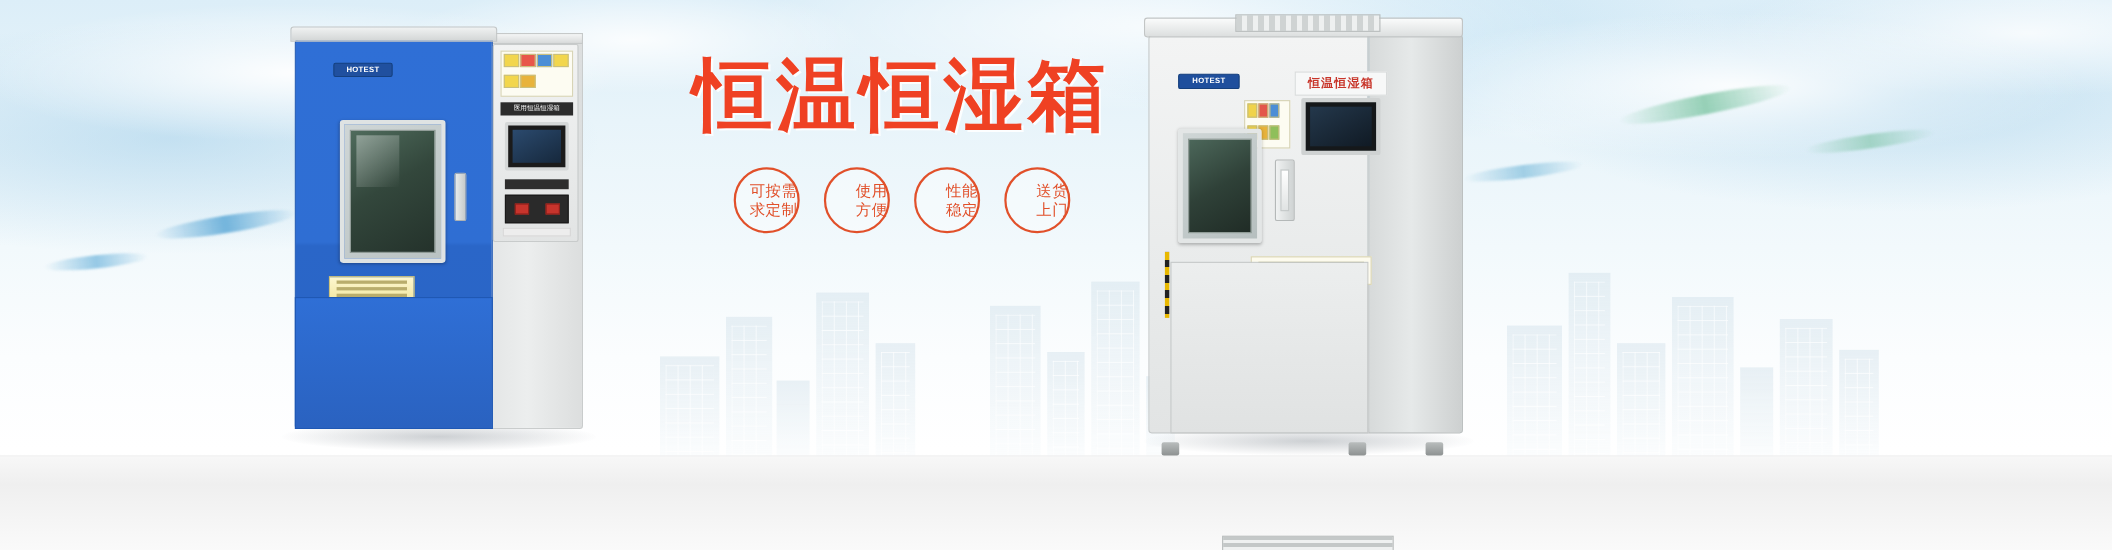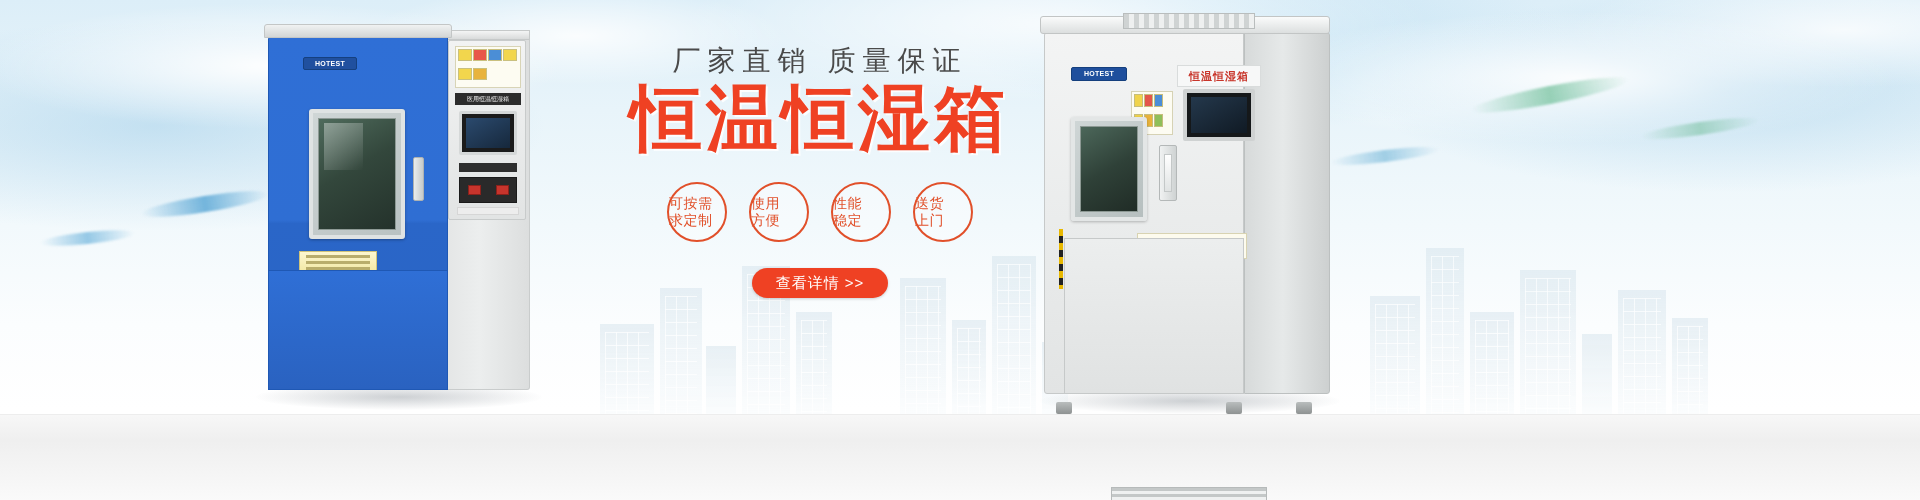--- a/index.html
+++ b/index.html
@@ -184,21 +184,21 @@
     margin-top:8px; height:34px; line-height:34px; text-align:center; white-space:nowrap;
     color:#ffffff; font-size:19px; letter-spacing:1.2px;
     background:linear-gradient(90deg,#1f7ec4 0%,#2a89cd 45%,#5cb0e0 100%);
     box-shadow:0 1px 2px rgba(0,0,0,.10);
   }
 
   #badges{ margin-top:26px; display:flex; justify-content:center; gap:22px; }
   .badge{
     width:60px; height:60px; border-radius:50%;
     border:2px solid #e1502a; background:rgba(255,255,255,.35);
-    display:flex; flex-direction:column; align-items:flex-start; justify-content:center;
+    display:flex; flex-direction:column; align-items:flex-end; justify-content:center;
     color:#e1502a; font-size:14px; line-height:17px; letter-spacing:.5px;
   }
 
   #cta{
     margin:26px auto 0; width:136px; height:30px;
     background:#ef4123; border-radius:15px;
     color:#fff; font-size:15px; line-height:30px; text-align:center;
     letter-spacing:1px; cursor:pointer; white-space:nowrap;
     box-shadow:0 1px 3px rgba(0,0,0,.18);
   }
@@ -320,21 +320,20 @@
     <div class="m-body mr-topcap">
       <div class="mr-vent"></div>
     </div>
     <div class="mr-leg" style="left:26px;"></div>
     <div class="mr-leg" style="left:196px;"></div>
     <div class="mr-leg" style="left:266px;"></div>
   </div>
 
   <div id="textblock">
 
-    <div id="eyebrow">厂家直销  质量保证</div>
 
     <div id="headline">恒温恒湿箱</div>
 
 
     <div id="badges">
       <div class="badge">
         <span>可按需</span>
         <span>求定制</span>
       </div>
       <div class="badge">
@@ -344,17 +343,16 @@
       <div class="badge">
         <span>性能</span>
         <span>稳定</span>
       </div>
       <div class="badge">
         <span>送货</span>
         <span>上门</span>
       </div>
     </div>
 
-    <div id="cta">查看详情 &gt;&gt;</div>
 
   </div>
 
 </div>
 
 </body></html>

